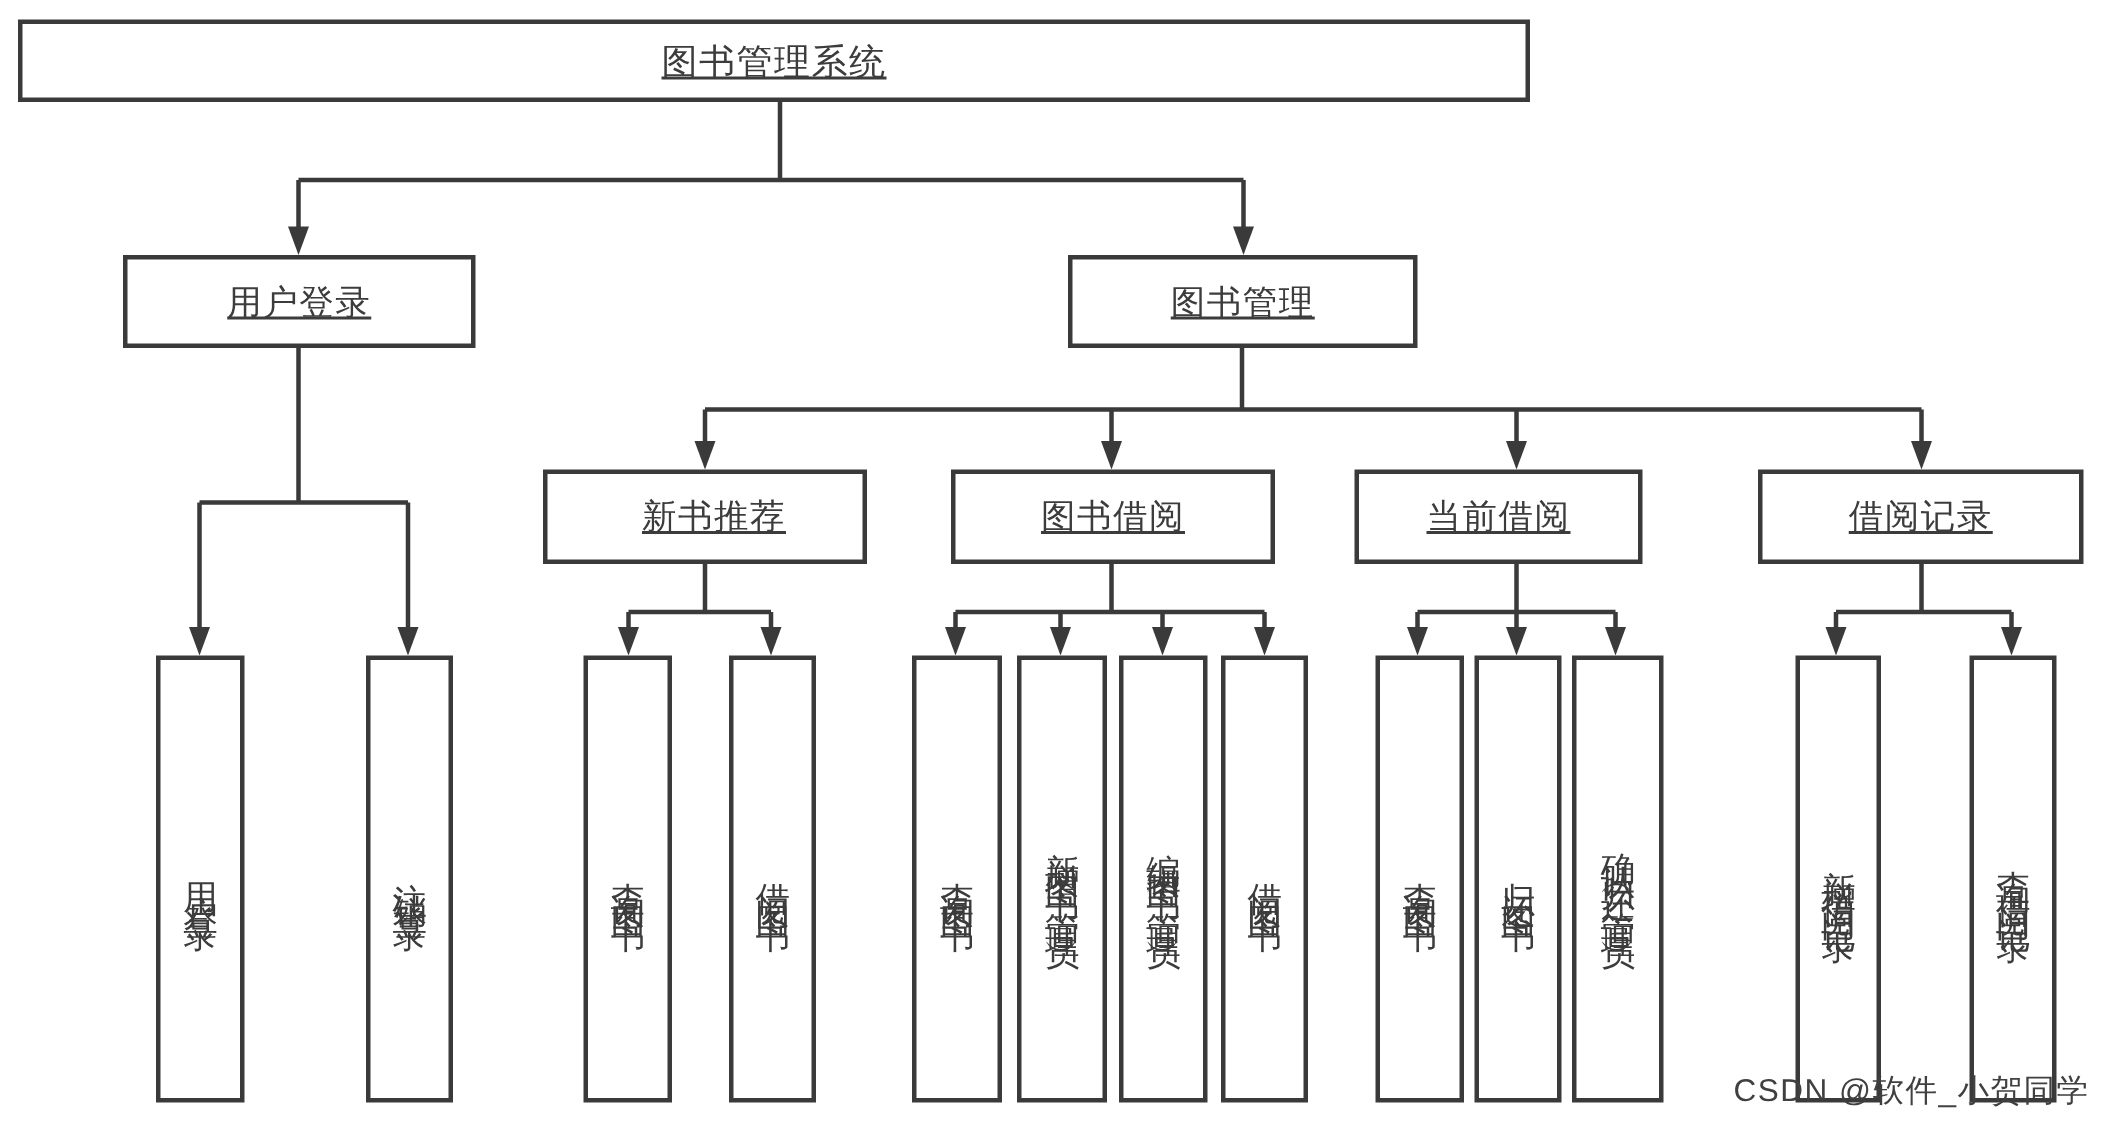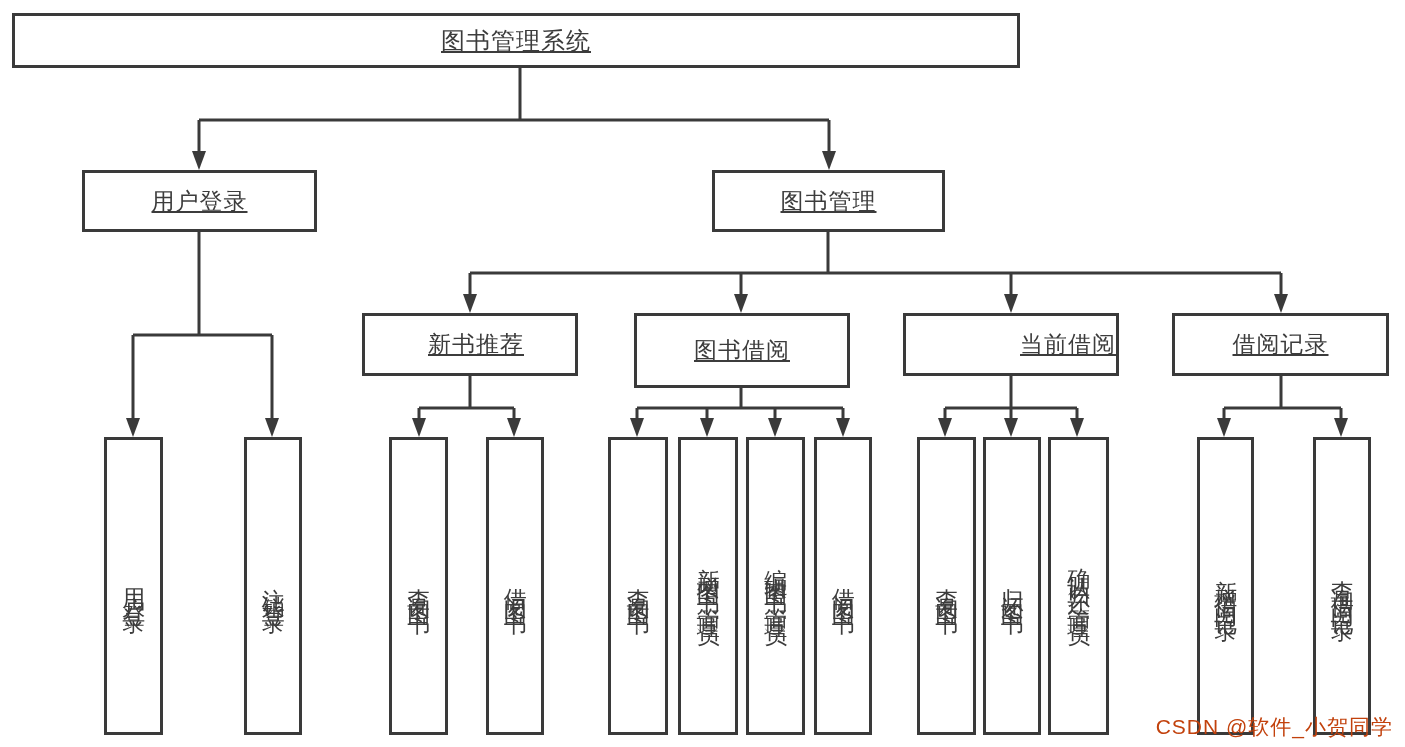--- a/index.html
+++ b/index.html
@@ -51,21 +51,21 @@
     font-size: 23px;
     letter-spacing: 8px;
     line-height: 1.1;
     white-space: nowrap;
   }
   .watermark {
     position: absolute;
     right: 12px;
     bottom: 6px;
     font-size: 21px;
-    color: #c2410c;
+    color: #404040;
     letter-spacing: 1px;
     z-index: 5;
     white-space: nowrap;
     margin-left: 24px;
   }
 </style>
 </head>
 <body>
 
 <div id="stage">
@@ -117,24 +117,24 @@
   <div class="node hbox" style="left:82px; top:170px; width:235px; height:62px;">
     <span>用户登录</span>
   </div>
   <div class="node hbox" style="left:712px; top:170px; width:233px; height:62px;">
     <span>图书管理</span>
   </div>
 
   <div class="node hbox" style="left:362px; top:313px; width:216px; height:63px;padding-left:12px;">
     <span>新书推荐</span>
   </div>
-  <div class="node hbox" style="left:634px; top:313px; width:216px; height:75px;">
+  <div class="node hbox" style="left:634px; top:313px; width:216px; height:63px;">
     <span>图书借阅</span>
   </div>
-  <div class="node hbox" style="left:903px; top:313px; width:216px; height:63px;justify-content:flex-end;">
+  <div class="node hbox" style="left:903px; top:313px; width:192px; height:63px;">
     <span>当前借阅</span>
   </div>
   <div class="node hbox" style="left:1172px; top:313px; width:217px; height:63px;">
     <span>借阅记录</span>
   </div>
 
   <div class="node vbox" style="left:104px; width:59px;">
     <span class="vtext">用户登录</span>
   </div>
   <div class="node vbox" style="left:244px; width:58px;">

